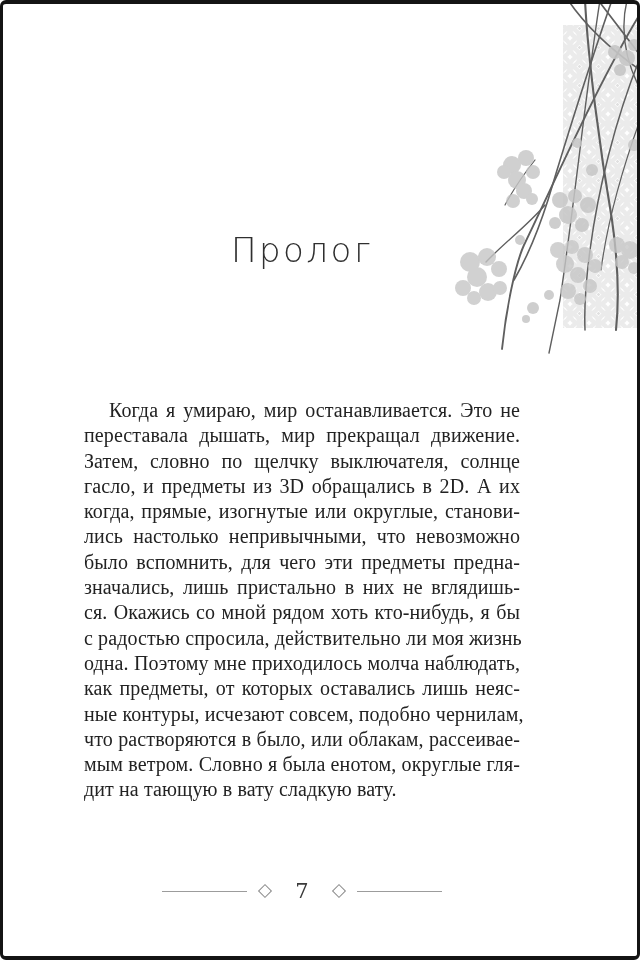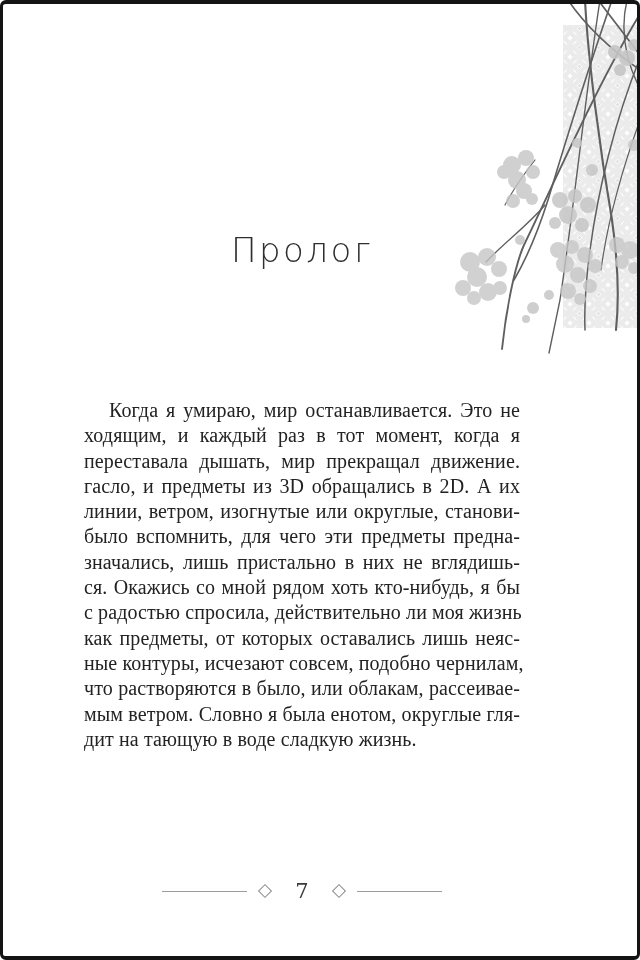--- a/index.html
+++ b/index.html
@@ -148,33 +148,35 @@
         <circle cx="520" cy="240" r="5"></circle>
           <circle cx="496" cy="508" r="0"></circle>
       </g>
     </g>
   </svg>
 
   <h1 class="title">Пролог</h1>
 
   <div class="body-text">
       <div class="tline first">Когда я умираю, мир останавливается. Это не</div>
-      <div class="tline">ходящим, и каждый раз в тот момент, когда я</div>
       <div class="tline">переставала дышать, мир прекращал движение.</div>
+      <div class="tline">Затем, словно по щелчку выключателя, солнце</div>
       <div class="tline">гасло, и предметы из 3D обращались в 2D. А их</div>
-      <div class="tline">линии, ветром, изогнутые или округлые, станови-</div>
+      <div class="tline">когда, прямые, изогнутые или округлые, станови-</div>
+      <div class="tline">лись настолько непривычными, что невозможно</div>
       <div class="tline">было вспомнить, для чего эти предметы предна-</div>
       <div class="tline">значались, лишь пристально в них не вглядишь-</div>
       <div class="tline">ся. Окажись со мной рядом хоть кто-нибудь, я бы</div>
       <div class="tline">с радостью спросила, действительно ли моя жизнь</div>
+      <div class="tline">одна. Поэтому мне приходилось молча наблюдать,</div>
       <div class="tline">как предметы, от которых оставались лишь неяс-</div>
       <div class="tline">ные контуры, исчезают совсем, подобно чернилам,</div>
       <div class="tline">что растворяются в было, или облакам, рассеивае-</div>
       <div class="tline">мым ветром. Словно я была енотом, округлые гля-</div>
-      <div class="tline last">дит на тающую в воде сладкую жизнь.</div>
+      <div class="tline last">дит на тающую в вату сладкую вату.</div>
     </div>
 
   <div class="footer">
     <span class="rule"></span>
     <span class="diamond"></span>
     <span class="pagenum">7</span>
     <span class="diamond"></span>
     <span class="rule"></span>
   </div>
 

